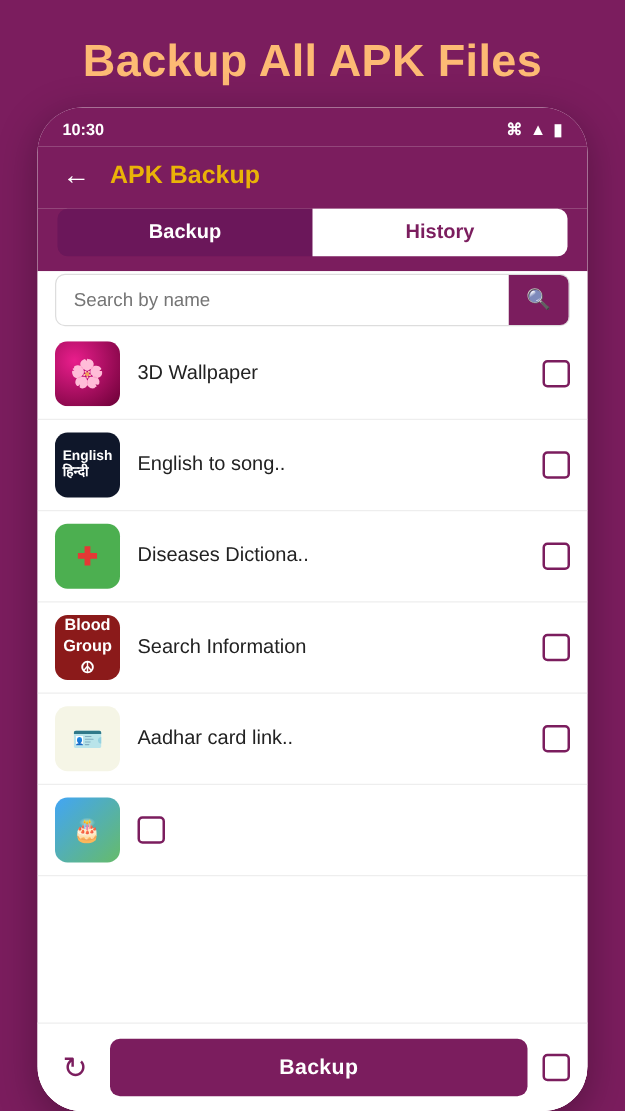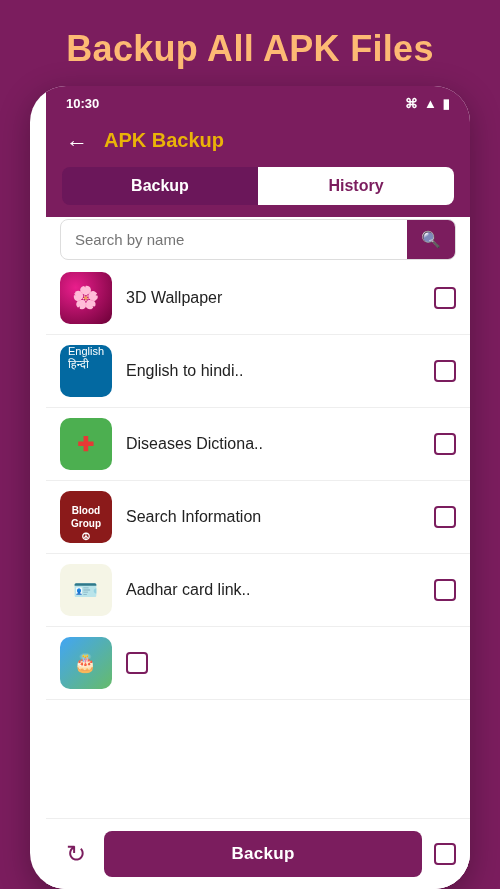--- a/index.html
+++ b/index.html
@@ -25,21 +25,20 @@
 
     .phone-frame {
       width: 440px;
       background: white;
       border-radius: 36px;
       overflow: hidden;
       box-shadow: 0 8px 32px rgba(0,0,0,0.3);
       flex: 1;
       display: flex;
       flex-direction: column;
-      padding-left: 16px;
     }
 
     .status-bar {
       background: #7b1d5e;
       color: white;
       display: flex;
       justify-content: space-between;
       align-items: center;
       padding: 10px 20px 6px;
       font-size: 13px;
@@ -243,48 +242,48 @@
       width: 100%;
       height: 100%;
       background: radial-gradient(circle at 30% 30%, #e91e8c, #6a0036);
       display: flex;
       align-items: center;
       justify-content: center;
       font-size: 22px;
     }
 
     .icon-english {
-      background: #0369a1;
+      background: #0f172a;
       display: flex;
       flex-direction: column;
       align-items: center;
-      justify-content: flex-start;
+      justify-content: center;
       font-size: 11px;
-      font-weight: 400;
+      font-weight: 700;
       color: white;
       line-height: 1.2;
     }
 
     .icon-diseases {
       background: #4caf50;
       display: flex;
       align-items: center;
       justify-content: center;
       font-size: 22px;
       color: white;
       position: relative;
     }
 
     .icon-blood {
       background: #8b1a1a;
       display: flex;
       flex-direction: column;
       align-items: center;
-      justify-content: flex-end;
-      font-size: 10px;
+      justify-content: flex-start;
+      font-size: 13px;
       font-weight: 700;
       color: white;
       line-height: 1.3;
       text-align: center;
     }
 
     .icon-aadhar {
       background: #f5f5e6;
       display: flex;
       align-items: center;
@@ -349,21 +348,21 @@
           <div class="icon-3d-inner">🌸</div>
         </div>
         <span class="app-name">3D Wallpaper</span>
         <div class="checkbox"></div>
       </div>
 
       <div class="app-item">
         <div class="app-icon icon-english">
           <div>English<br>हिन्दी</div>
         </div>
-        <span class="app-name">English to hindi..</span>
+        <span class="app-name">English to song..</span>
         <div class="checkbox"></div>
       </div>
 
       <div class="app-item">
         <div class="app-icon icon-diseases">
           <span class="cross-symbol">✚</span>
         </div>
         <span class="app-name">Diseases Dictiona..</span>
         <div class="checkbox"></div>
       </div>

